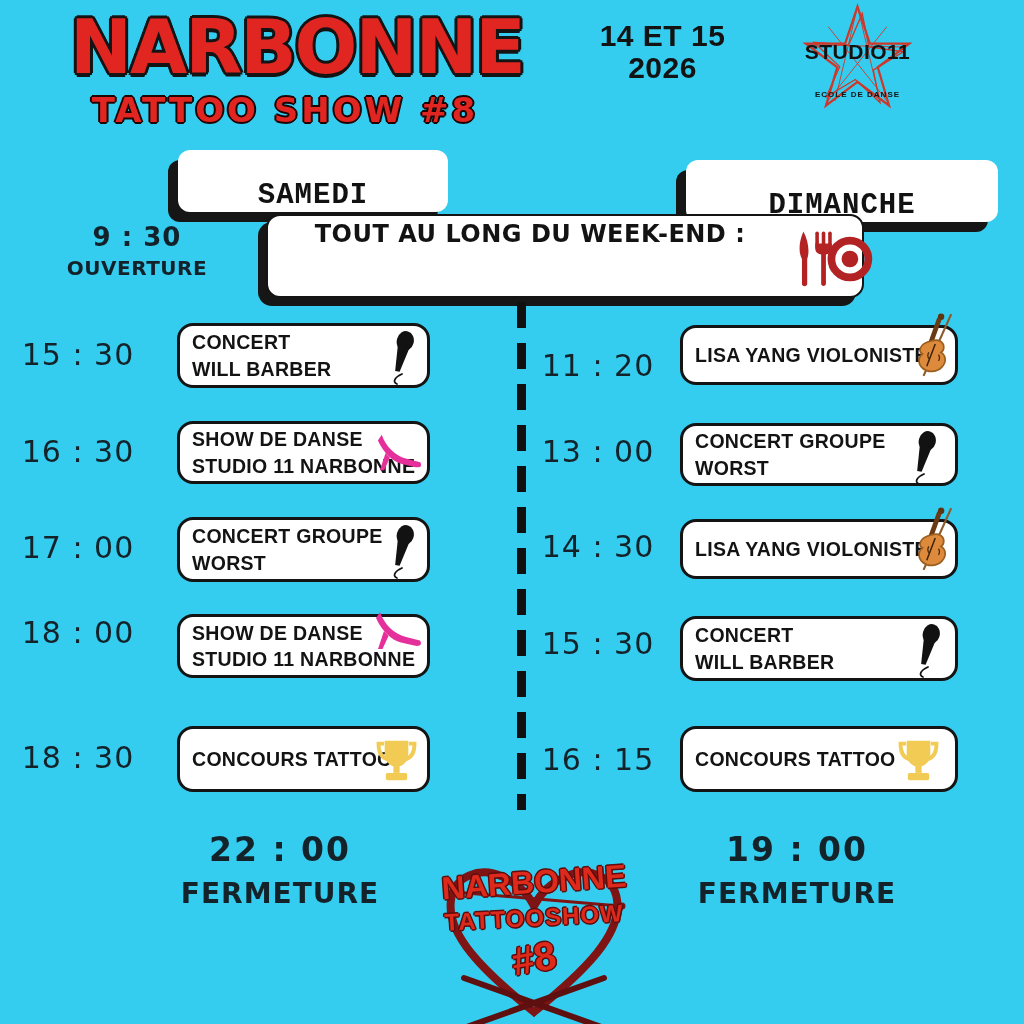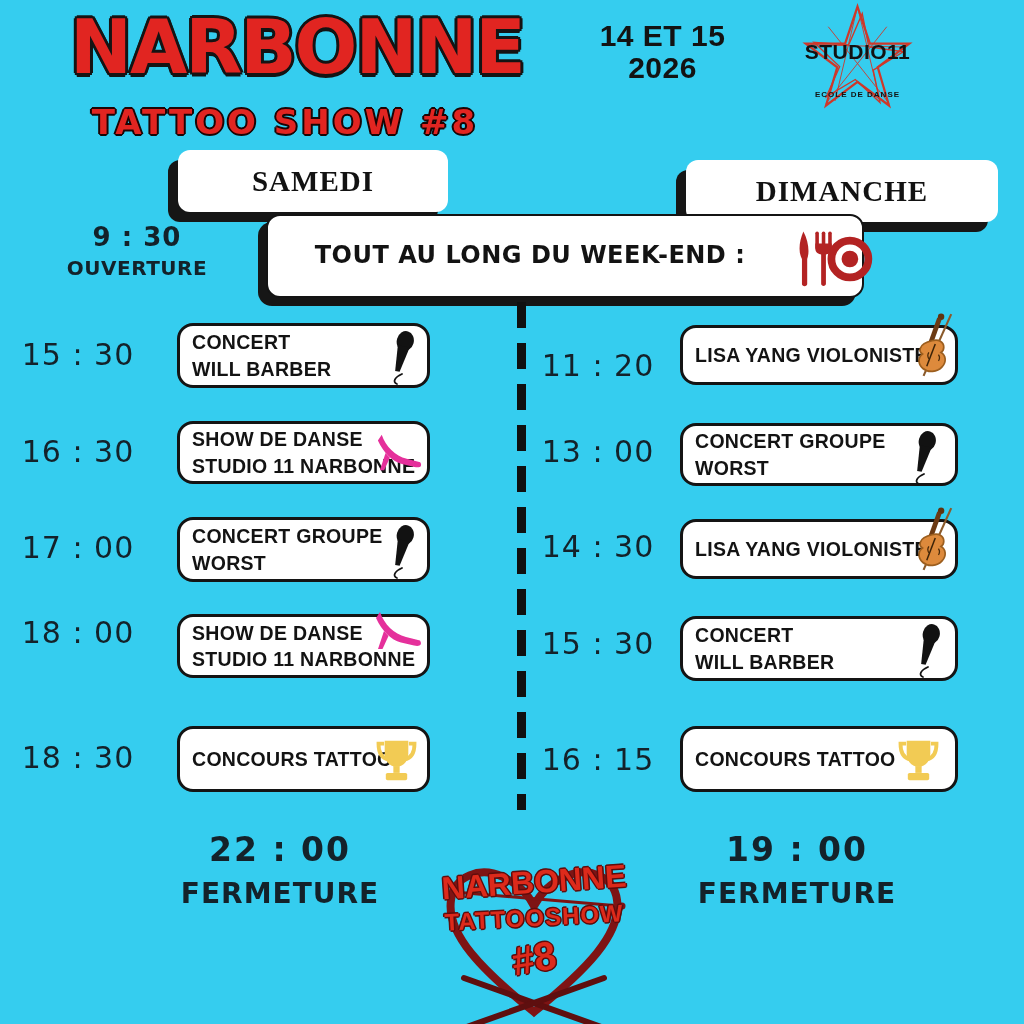--- a/index.html
+++ b/index.html
@@ -15,21 +15,21 @@
   .main-title {
     left:70px; top:4px; width:430px; text-align:center;
     font-size:74px; font-weight:bold; letter-spacing:-2px;
     color:#E12521;
     text-shadow: 3px 0 #141414, -3px 0 #141414, 0 3px #141414, 0 -3px #141414,
                  2px 2px #141414, -2px 2px #141414, 2px -2px #141414, -2px -2px #141414,
                  0 4px #141414;
     font-family:"DejaVu Sans", sans-serif;
   }
   .sub-title {
-    left:70px; top:102px; width:430px; text-align:center;
+    left:70px; top:90px; width:430px; text-align:center;
     font-size:34px; font-weight:bold; letter-spacing:3px;
     color:#E12521;
     text-shadow: 2px 0 #1c0505, -2px 0 #1c0505, 0 2px #1c0505, 0 -2px #1c0505,
                  1px 1px #1c0505, -1px 1px #1c0505, 1px -1px #1c0505, -1px -1px #1c0505;
   }
   .date-block {
     left:570px; top:20px; width:185px; text-align:center;
     font-family:"Liberation Sans", sans-serif;
     font-size:30px; font-weight:bold; color:#131313; line-height:1.06;
     letter-spacing:0.5px;
@@ -44,39 +44,39 @@
   .studio-tagline {
     position:absolute; left:0; top:88px; width:125px; text-align:center;
     font-family:"Liberation Sans", sans-serif; font-weight:bold;
     font-size:8px; color:#121212; letter-spacing:1px;
   }
 
   
   .day-tab {
     background:#FFFFFF; border-radius:12px;
     box-shadow:-10px 10px 0 #161616;
-    display:flex; align-items:center; justify-content:center;
-    font-family:Liberation Serif, serif;
+    display:flex; align-items:flex-end; justify-content:center;
+    font-family:Liberation Mono, monospace;
     font-size:29px; font-weight:bold; color:#121212; letter-spacing:1px;
   }
 
   
   .opening {
     left:52px; top:222px; width:170px; text-align:center;
     color:#13222A; font-weight:bold;
   }
   .opening .t { font-size:26px; letter-spacing:1px; }
   .opening .l { font-size:20px; margin-top:4px; letter-spacing:0.5px; }
 
   
   .banner {
     left:266px; top:214px; width:598px; height:84px;
     background:#FFFFFF; border:2.5px solid #141414; border-radius:14px;
     box-shadow:-8px 8px 0 #161616;
-    display:flex; flex-direction:column; align-items:center; justify-content:center;
+    display:flex; flex-direction:column; align-items:center; justify-content:space-between;
     padding-right:70px;
   }
   .banner .line {
     font-size:24px; font-weight:bold; color:#131313; letter-spacing:0.5px;
     line-height:1.55; white-space:nowrap;
   }
   .banner-icon { position:absolute; right:-12px; top:12px; width:84px; height:62px; }
 
   
   .divider {

